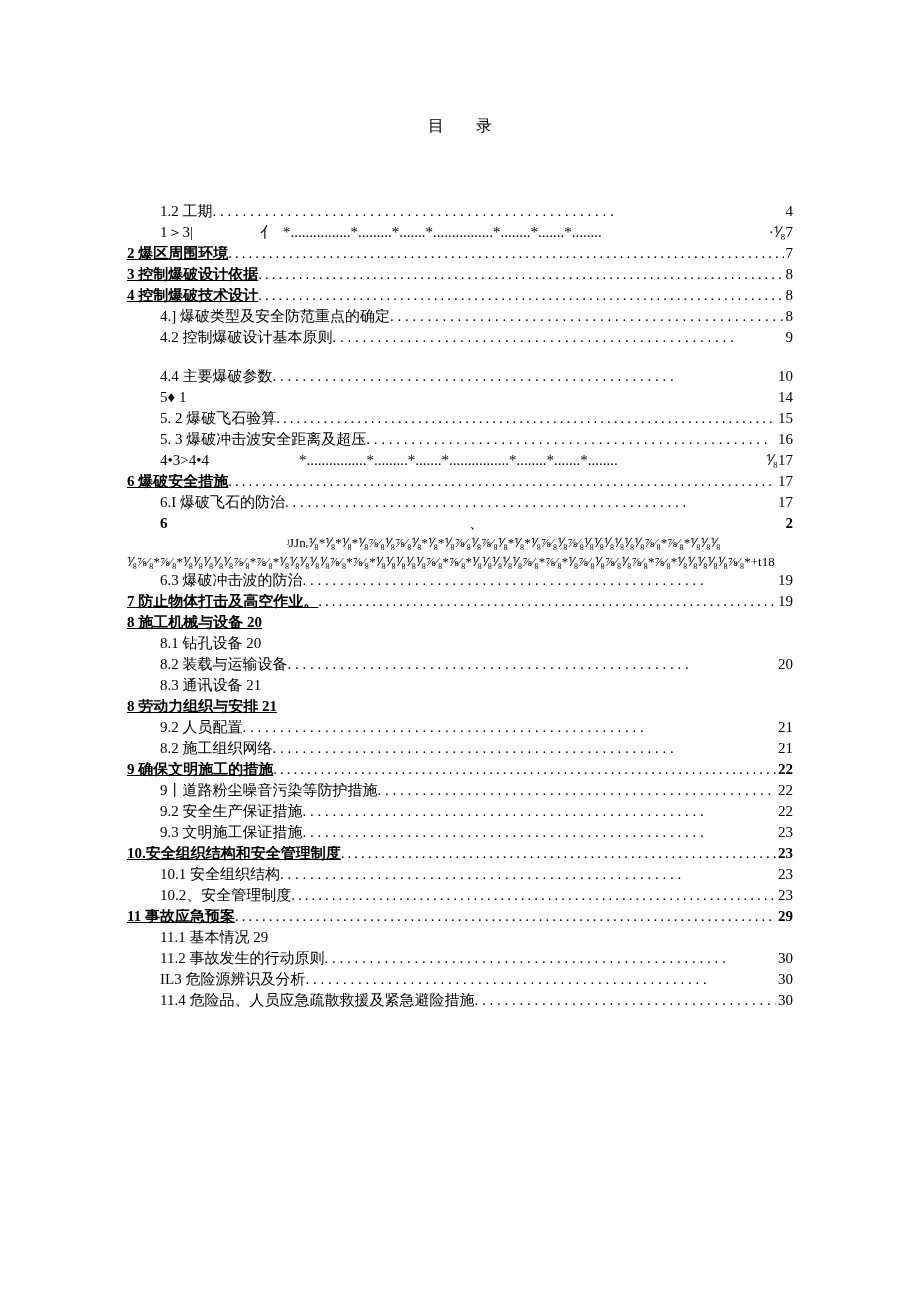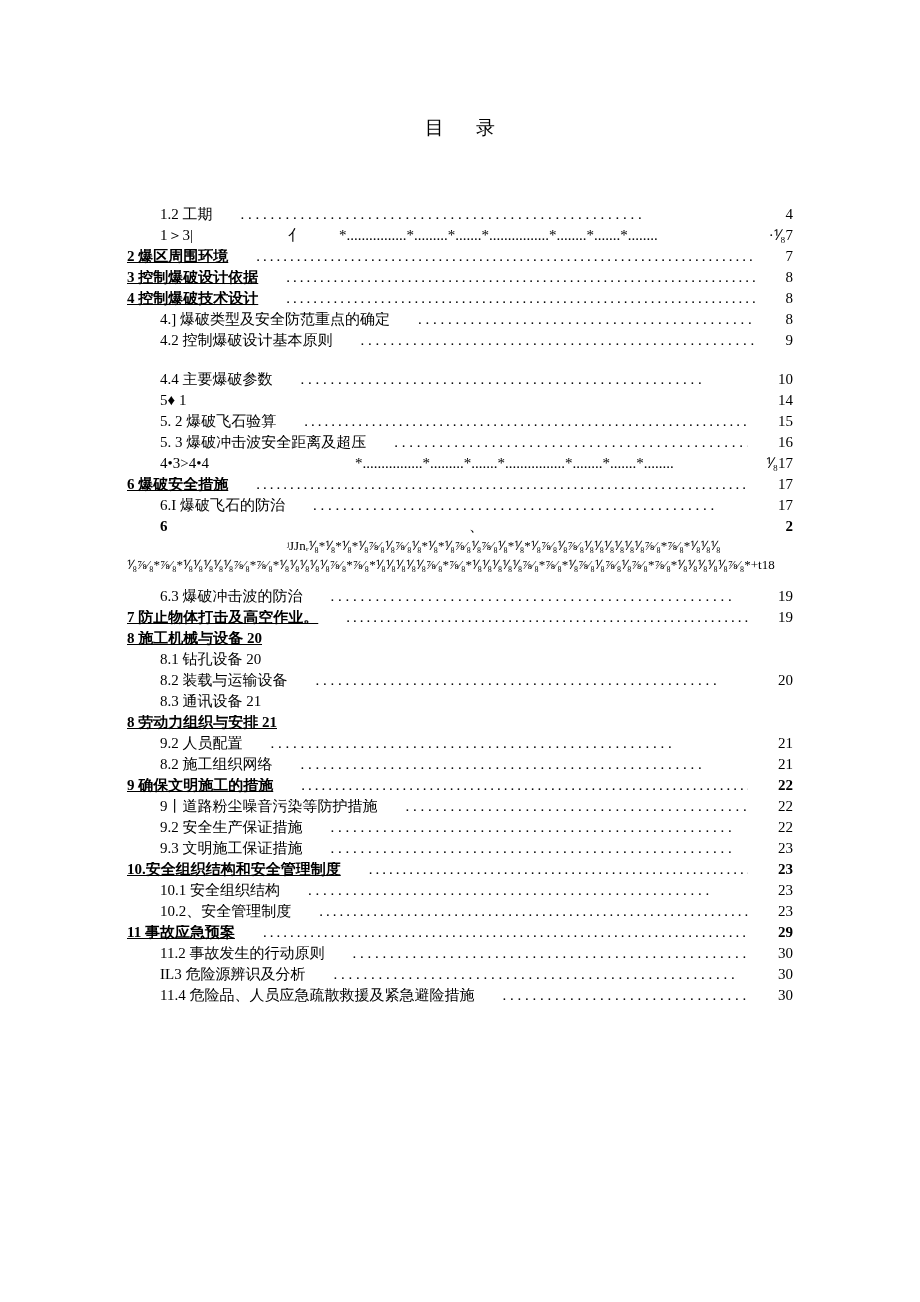--- a/index.html
+++ b/index.html
@@ -12,33 +12,32 @@
       color: #000;
       position: relative;
     }
     .page {
       padding: 118px 127px 0 127px;
       font-size: 15px;
       line-height: 1.0;
     }
     .title {
       text-align: center;
-      font-size: 19px;
+      font-size: 16px;
       margin-bottom: 70px;
       letter-spacing: 32px;
       padding-left: 32px;
     }
     .toc-line {
       display: flex;
       align-items: baseline;
       white-space: nowrap;
       overflow: hidden;
       font-size: 15px;
       margin-bottom: 6px;
-      gap: 28px;
     }
     .toc-line .label { flex: 0 0 auto; }
     .toc-line .leader {
       flex: 1 1 auto;
       overflow: hidden;
       letter-spacing: 3px;
     }
     .toc-line .leader.dots::after {
       content: "....................................................................................................................................";
     }
@@ -60,21 +59,21 @@
       line-height: 1.3;
       letter-spacing: 0;
       margin-bottom: 2px;
       overflow: hidden;
       white-space: nowrap;
     }
     .garble2 {
       font-size: 13px;
       line-height: 1.3;
       letter-spacing: 0;
-      margin-bottom: 15px;
+      margin-bottom: 2px;
       overflow: hidden;
       white-space: nowrap;
       padding-left: 0;
     }
     .between-line {
       display:flex;
       justify-content: space-between;
       margin-bottom:6px;
     }
   </style>
@@ -268,20 +267,23 @@
     <span class="leader dots"></span>
     <span class="page-num">23</span>
   </div>
 
   <div class="toc-line indent-0">
     <span class="label"><span class="num-bold">11 事故应急预案</span></span>
     <span class="leader dots"></span>
     <span class="page-num bold">29</span>
   </div>
 
+  <div class="toc-line indent-1">
+    <span class="label">11.1 基本情况 29</span>
+  </div>
 
   <div class="toc-line spaced-dots indent-1">
     <span class="label">11.2 事故发生的行动原则</span>
     <span class="leader dots"></span>
     <span class="page-num">30</span>
   </div>
 
   <div class="toc-line spaced-dots indent-1">
     <span class="label">IL3 危险源辨识及分析</span>
     <span class="leader dots"></span>

